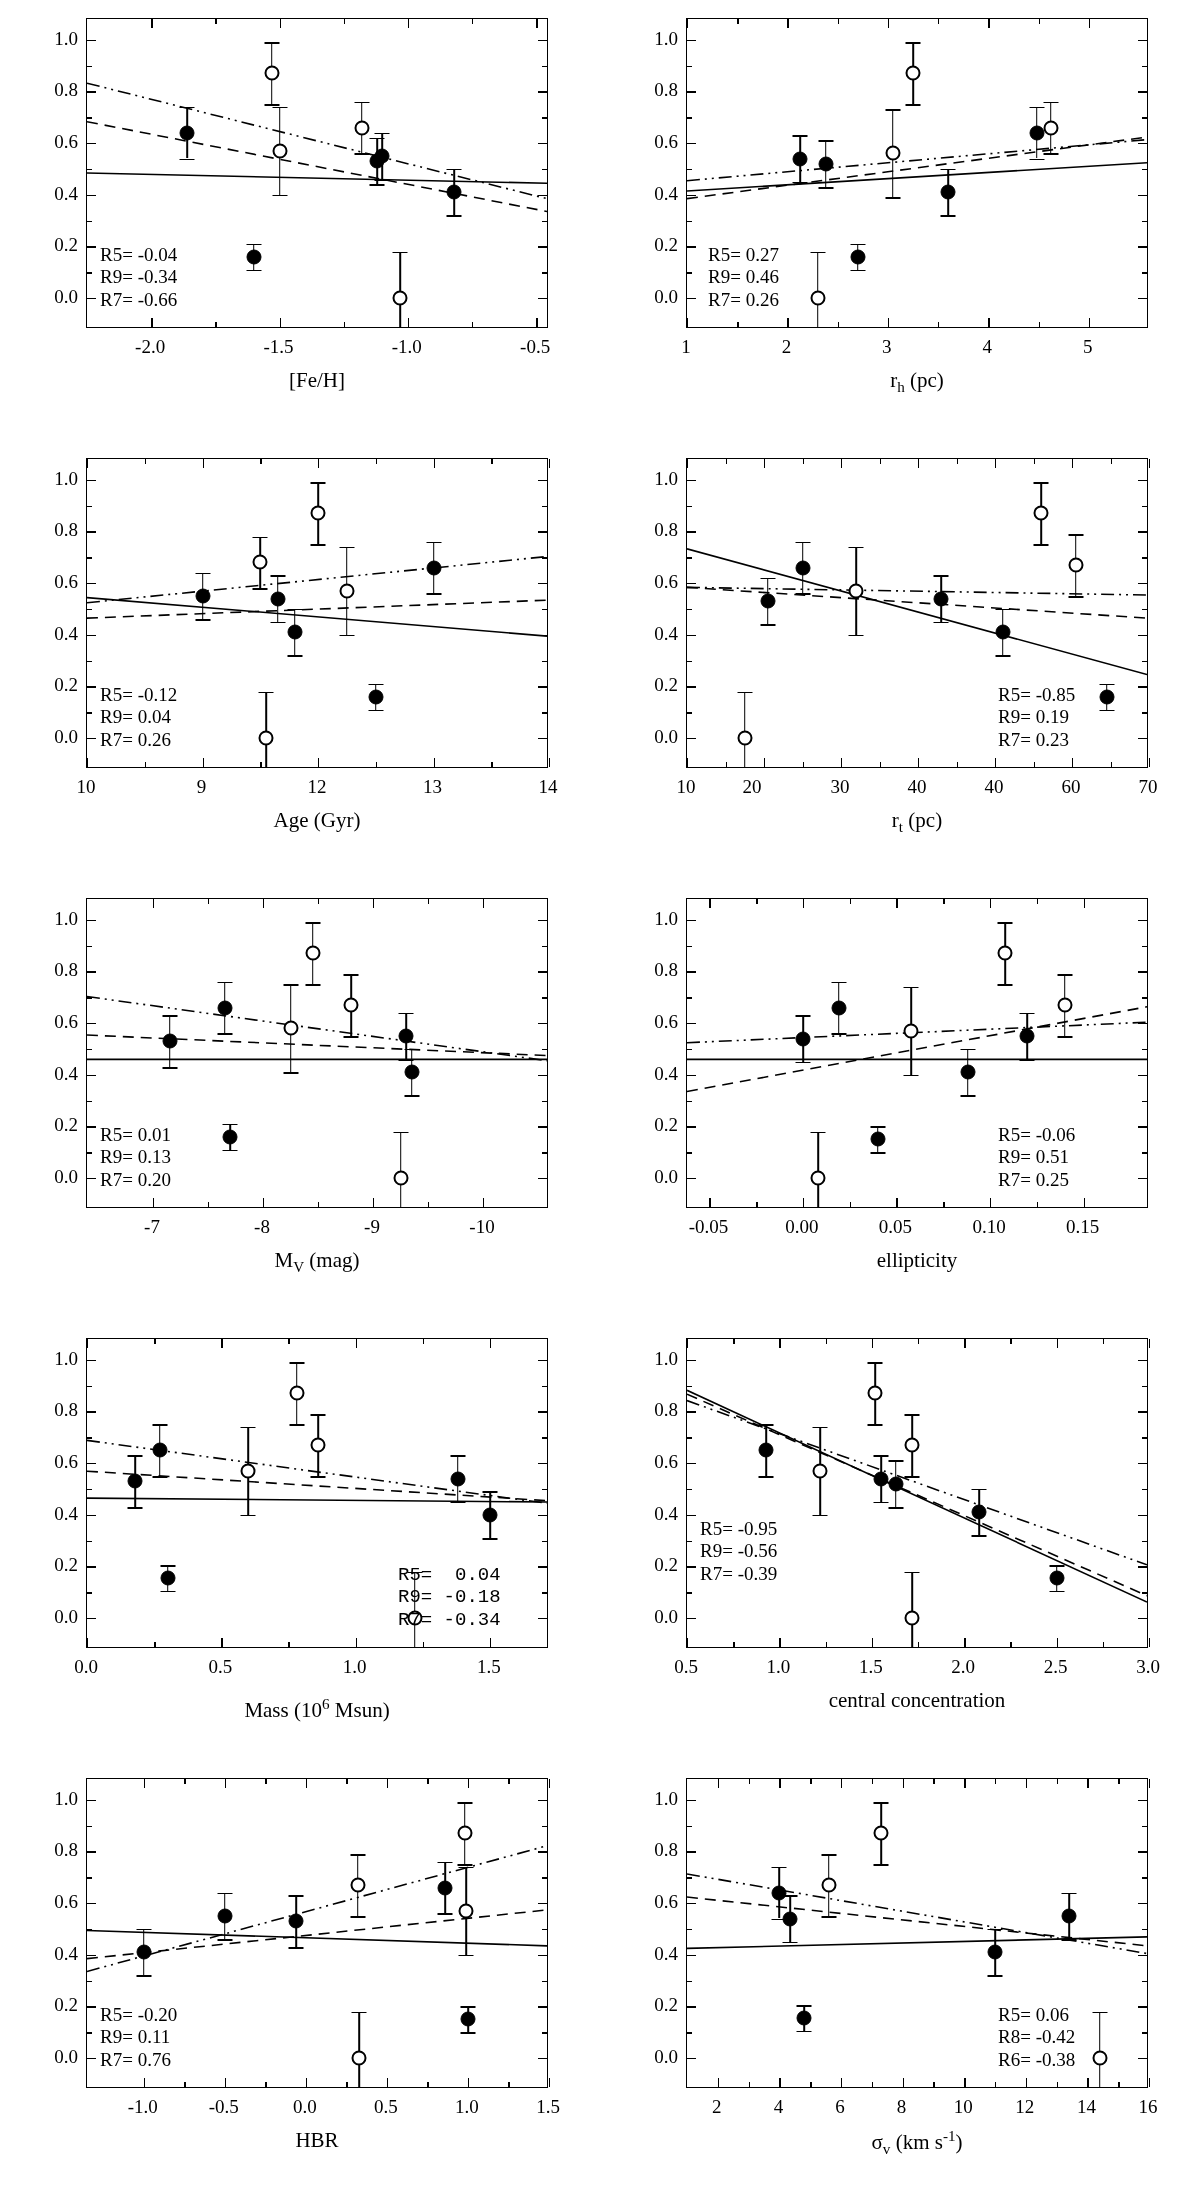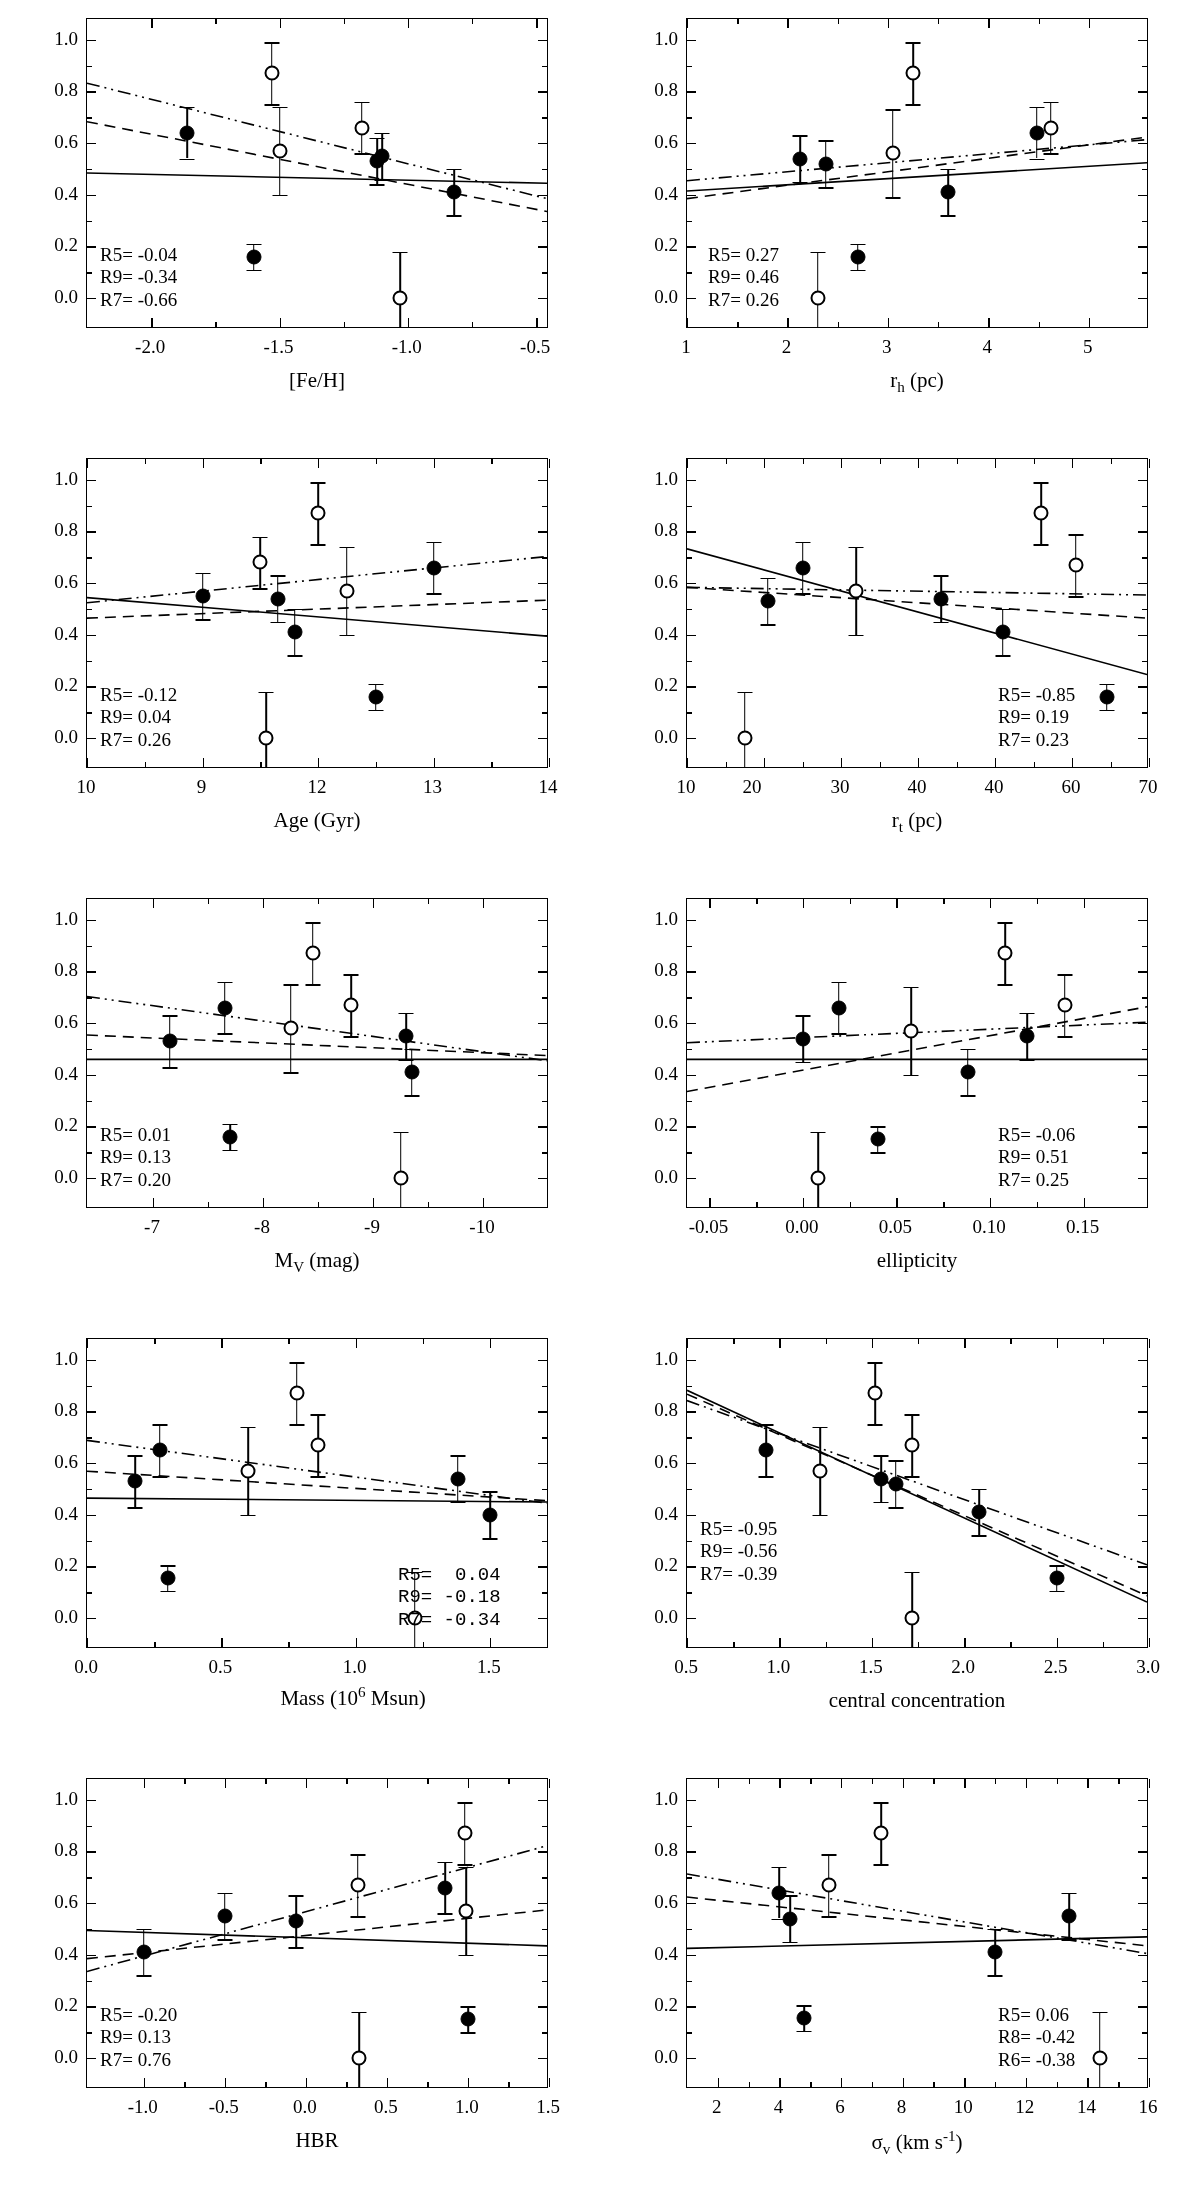--- a/index.html
+++ b/index.html
@@ -726,21 +726,21 @@
       <div class="xlab" style="left: 86px; top: 336px;">0.0</div>
       <div class="xlab" style="left: 220.302px; top: 336px;">0.5</div>
       <div class="xlab" style="left: 354.605px; top: 336px;">1.0</div>
       <div class="xlab" style="left: 488.907px; top: 336px;">1.5</div>
       <div class="ylab" style="left: 10px; width: 68px; top: 297px;">0.0</div>
       <div class="ylab" style="left: 10px; width: 68px; top: 245.333px;">0.2</div>
       <div class="ylab" style="left: 10px; width: 68px; top: 193.667px;">0.4</div>
       <div class="ylab" style="left: 10px; width: 68px; top: 142px;">0.6</div>
       <div class="ylab" style="left: 10px; width: 68px; top: 90.3333px;">0.8</div>
       <div class="ylab" style="left: 10px; width: 68px; top: 38.6667px;">1.0</div>
-      <div class="axtitle" style="left: 317px; top: 364px; margin-left: 36px;">Mass (10<sup>6</sup> Msun)</div>
+      <div class="axtitle" style="left: 317px; top: 376px;">Mass (10<sup>6</sup> Msun)</div>
       <div class="stats" style="left: 398px; top: 244px; font-family: Liberation Mono, monospace;">R5=  0.04
 R9= -0.18
 R7= -0.34</div>
     </div>
     <div class="cell">
       <div class="panel">
         <div class="plotarea">
           <svg class="lines" viewBox="0 0 462 310" preserveAspectRatio="none">
             <line x1="0" y1="51.666666666666686" x2="462" y2="264.7916666666667" stroke="#000" stroke-width="1.6"></line>
             <line x1="0" y1="55.541666666666714" x2="462" y2="258.3333333333333" stroke="#000" stroke-width="1.6" stroke-dasharray="11,7"></line>
@@ -940,21 +940,21 @@
       <div class="xlab" style="left: 466.947px; top: 336px;">1.0</div>
       <div class="xlab" style="left: 548px; top: 336px;">1.5</div>
       <div class="ylab" style="left: 10px; width: 68px; top: 297px;">0.0</div>
       <div class="ylab" style="left: 10px; width: 68px; top: 245.333px;">0.2</div>
       <div class="ylab" style="left: 10px; width: 68px; top: 193.667px;">0.4</div>
       <div class="ylab" style="left: 10px; width: 68px; top: 142px;">0.6</div>
       <div class="ylab" style="left: 10px; width: 68px; top: 90.3333px;">0.8</div>
       <div class="ylab" style="left: 10px; width: 68px; top: 38.6667px;">1.0</div>
       <div class="axtitle" style="left: 317px; top: 368px;">HBR</div>
       <div class="stats" style="left: 100px; top: 244px;">R5= -0.20
-R9= 0.13
+R9= 0.11
 R7= 0.76</div>
     </div>
     <div class="cell">
       <div class="panel">
         <div class="plotarea">
           <svg class="lines" viewBox="0 0 462 310" preserveAspectRatio="none">
             <line x1="0" y1="170.5" x2="462" y2="158.87500000000003" stroke="#000" stroke-width="1.6"></line>
             <line x1="0" y1="118.83333333333337" x2="462" y2="167.91666666666669" stroke="#000" stroke-width="1.6" stroke-dasharray="11,7"></line>
             <line x1="0" y1="95.58333333333337" x2="462" y2="175.66666666666669" stroke="#000" stroke-width="1.6" stroke-dasharray="13,5,2,5,2,5"></line>
           </svg>

